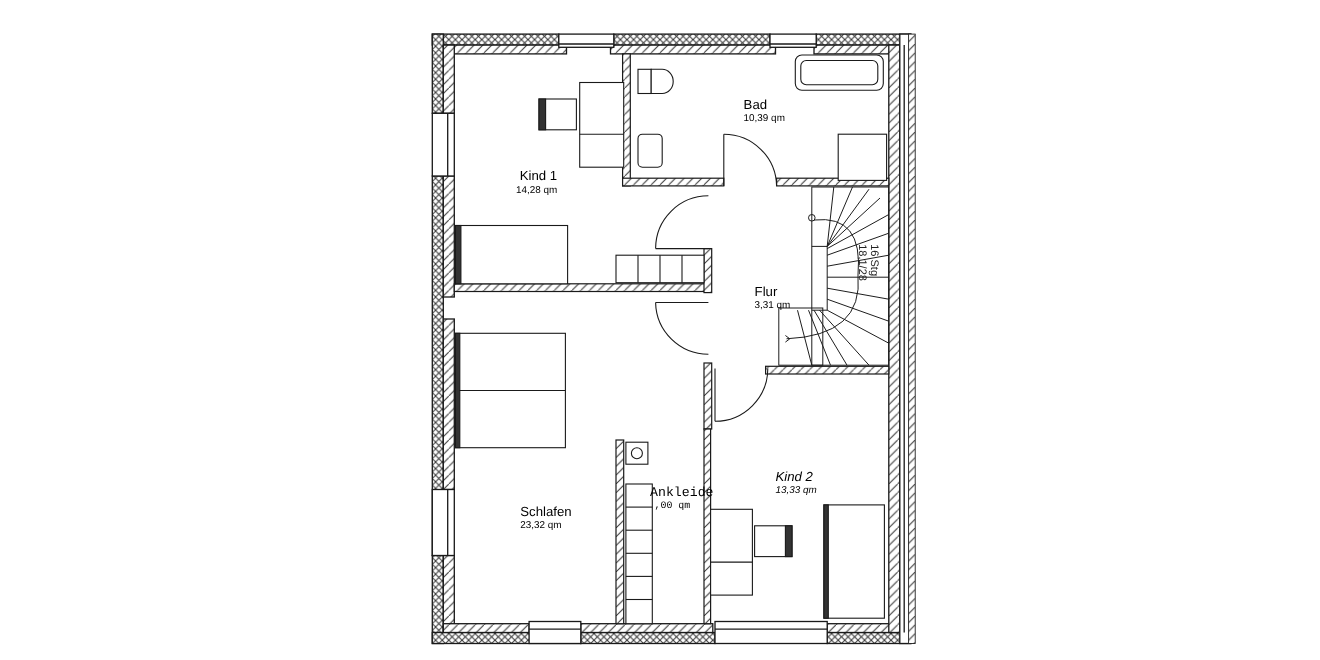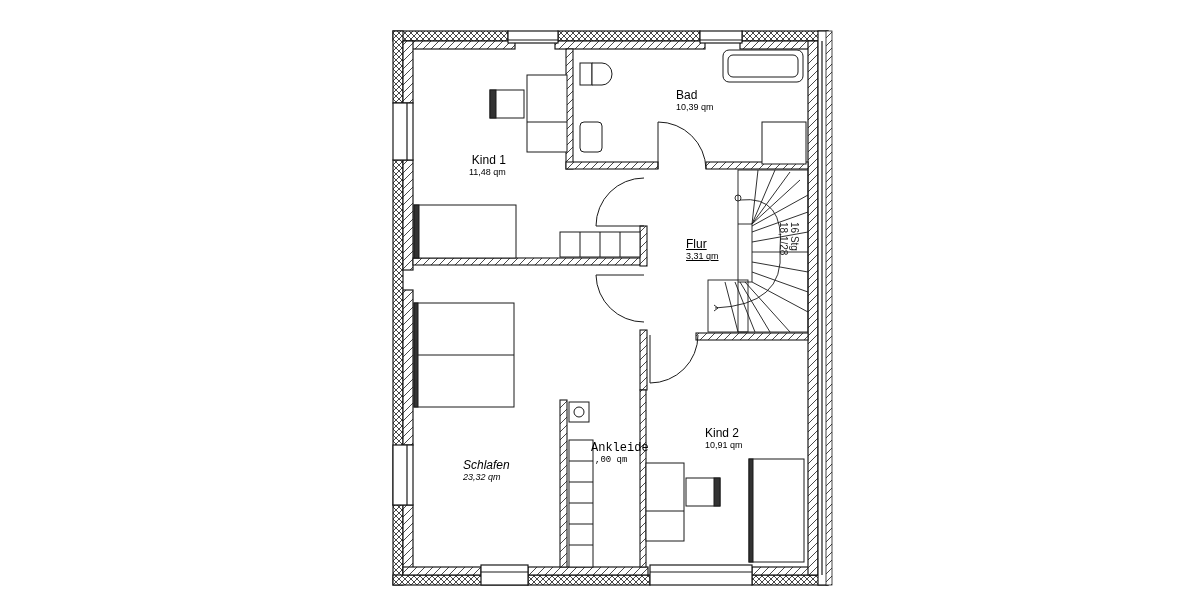--- a/index.html
+++ b/index.html
@@ -172,39 +172,39 @@
     <rect x="686" y="478" width="34" height="28"></rect>
     <rect x="714" y="478" width="6" height="28" fill="#333"></rect>
 
     <rect x="749" y="459" width="55" height="103"></rect>
     <rect x="749" y="459" width="4" height="103" fill="#333"></rect>
   </g>
 </svg>
 
 <div class="lbl" style="left:469px;top:153px;text-align:right;">
   <div class="name">Kind 1</div>
-  <div class="area">11,48 qm</div>
+  <div class="area">14,28 qm</div>
 </div>
 <div class="lbl" style="left:676px;top:88px;">
   <div class="name">Bad</div>
   <div class="area">10,39 qm</div>
 </div>
-<div class="lbl" style="left:686px;top:237px;text-decoration:underline;">
+<div class="lbl" style="left:686px;top:258px;">
   <div class="name">Flur</div>
   <div class="area">3,31 qm</div>
 </div>
-<div class="lbl" style="left:463px;top:458px;font-style:italic;">
+<div class="lbl" style="left:473px;top:458px;">
   <div class="name">Schlafen</div>
   <div class="area">23,32 qm</div>
 </div>
 <div class="lbl" style="left:591px;top:441px;font-family:Liberation Mono, monospace;">
   <div class="name">Ankleide</div>
   <div class="area" style="padding-left:4px">,00 qm</div>
 </div>
-<div class="lbl" style="left:705px;top:426px;">
+<div class="lbl" style="left:705px;top:426px;font-style:italic;">
   <div class="name">Kind 2</div>
-  <div class="area">10,91 qm</div>
+  <div class="area">13,33 qm</div>
 </div>
 
 <div class="stair" style="left:800px;top:222px;">
   <div>16 Stg</div>
   <div>18,1/28</div>
 </div>
 
 </body></html>

